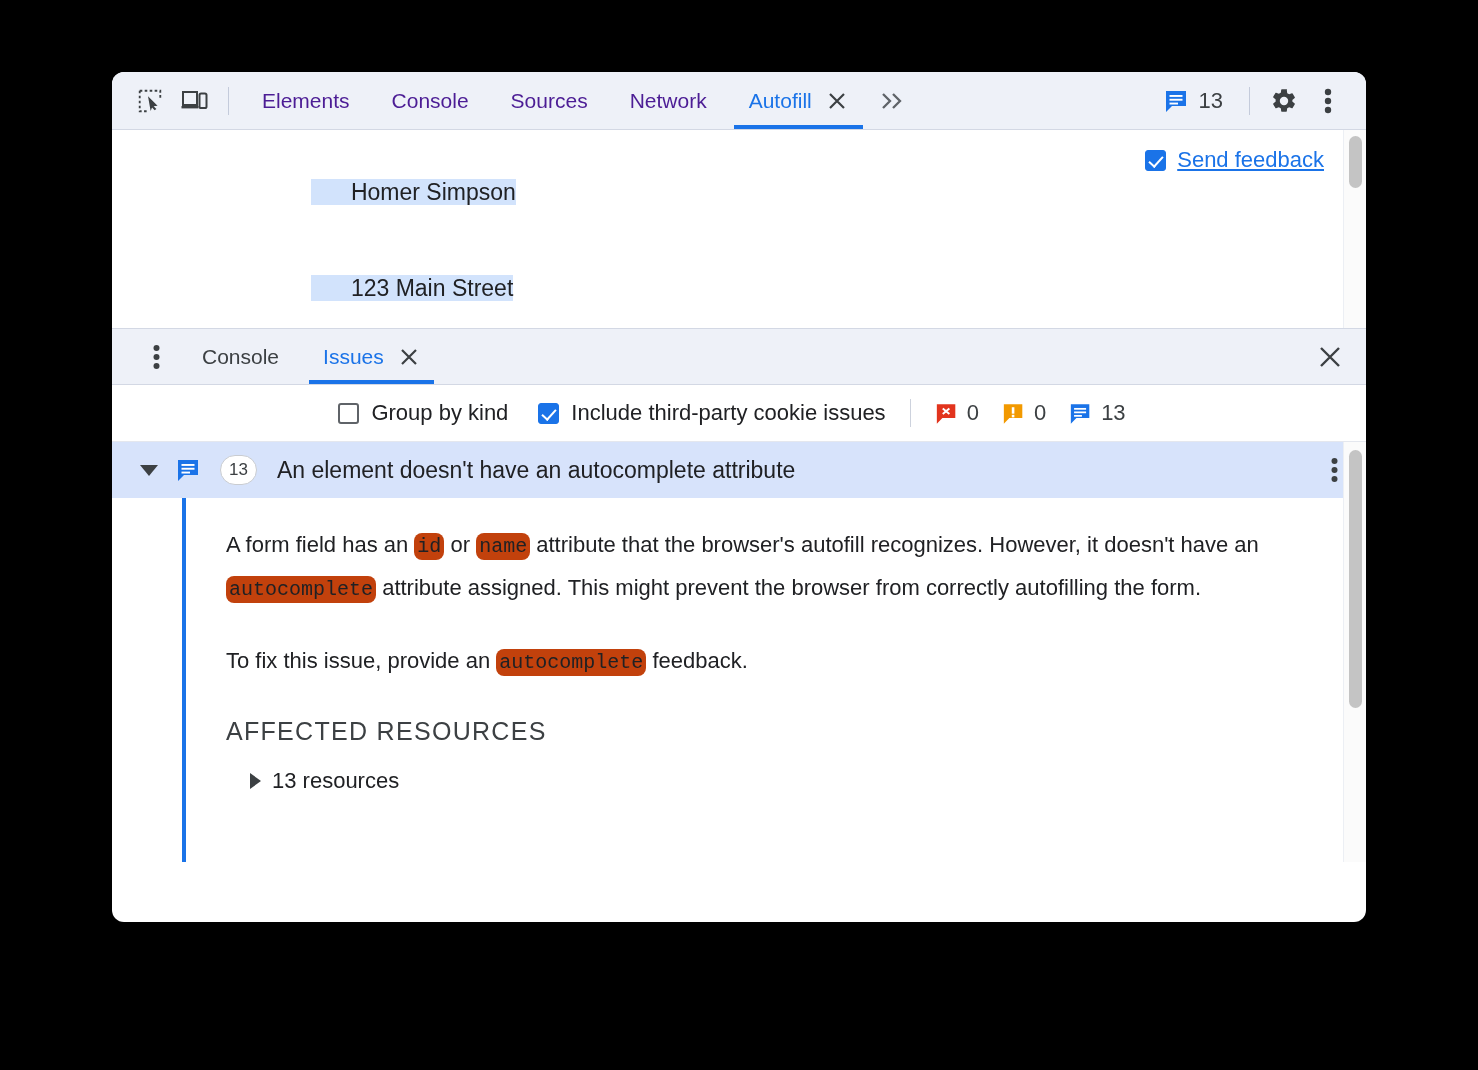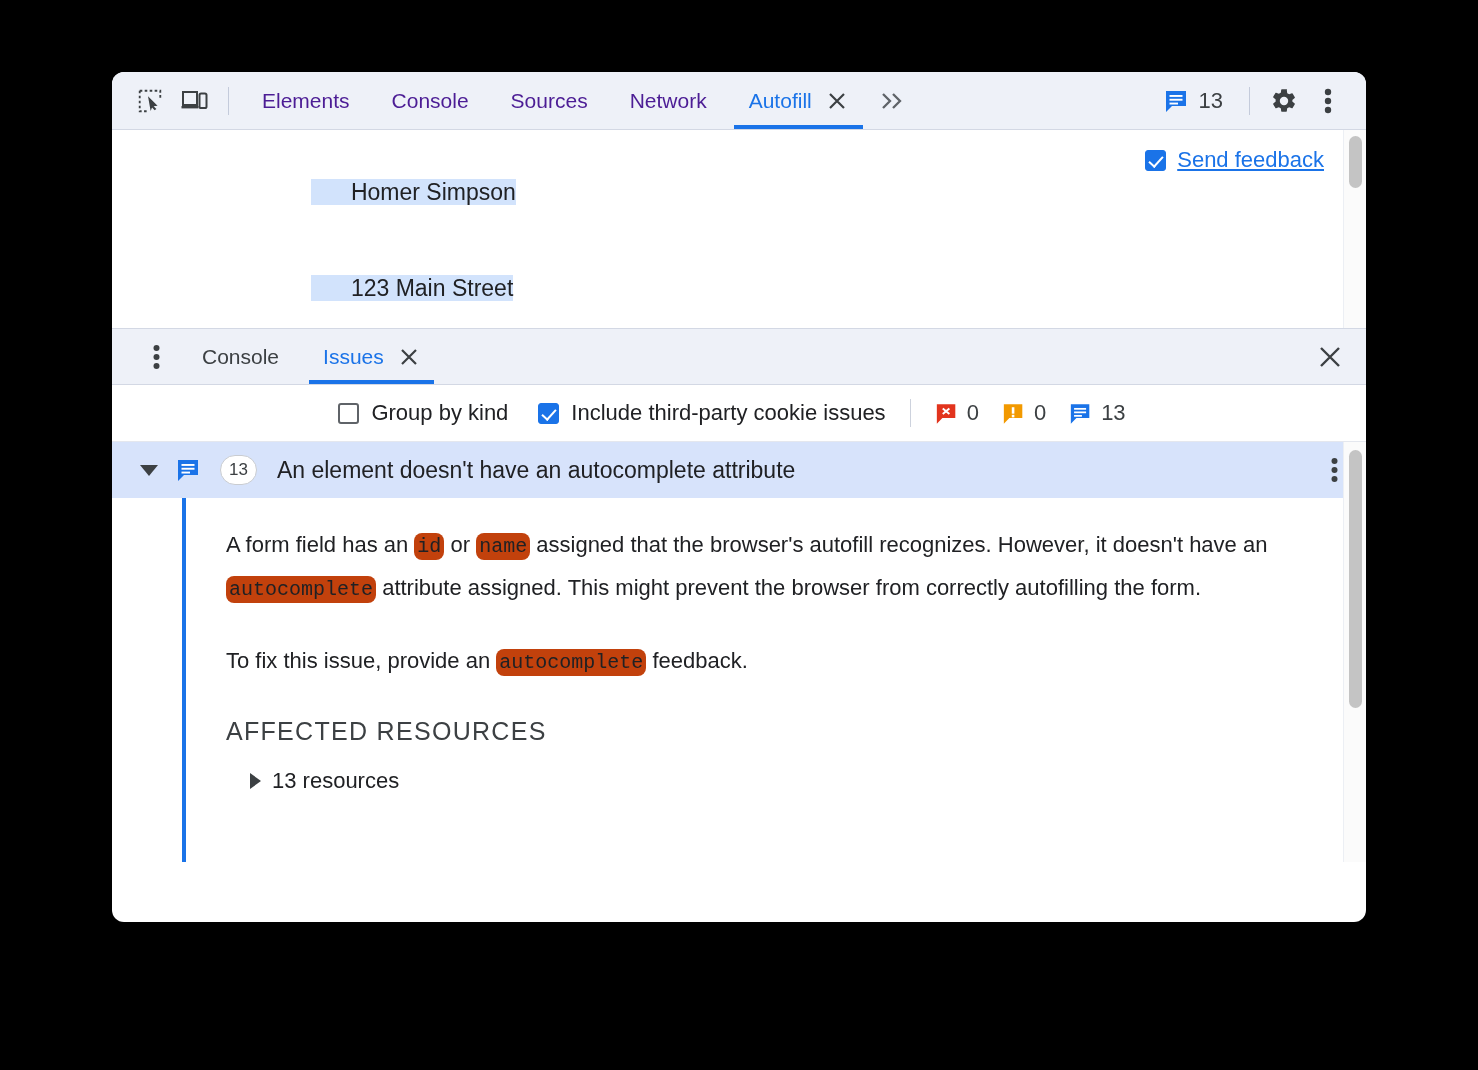--- a/index.html
+++ b/index.html
@@ -603,21 +603,21 @@
             <circle cx="3.5" cy="4" r="3" fill="#3c4043"></circle>
             <circle cx="3.5" cy="13" r="3" fill="#3c4043"></circle>
             <circle cx="3.5" cy="22" r="3" fill="#3c4043"></circle>
           </svg>
         </div>
       </div>
 
       <div class="issue-detail">
         <div class="accent-bar"></div>
         <div class="detail-inner">
-          <p class="p"><span>A form field has an </span><code class="c">id</code><span> or </span><code class="c">name</code><span> assigned that the browser's autofill recognizes. However, it doesn't have an </span><code class="c">autocomplete</code><span> attribute assigned. This might prevent the browser from correctly autofilling the form.</span></p>
+          <p class="p"><span>A form field has an </span><code class="c">id</code><span> or </span><code class="c">name</code><span> attribute that the browser's autofill recognizes. However, it doesn't have an </span><code class="c">autocomplete</code><span> attribute assigned. This might prevent the browser from correctly autofilling the form.</span></p>
 
           <p class="p"><span>To fix this issue, provide an </span><code class="c">autocomplete</code><span> feedback.</span></p>
 
           <div class="section-label">AFFECTED RESOURCES</div>
 
           <div class="resources-row">
             <span class="caret-right"></span>
             <span>13 resources</span>
           </div>
         </div>

